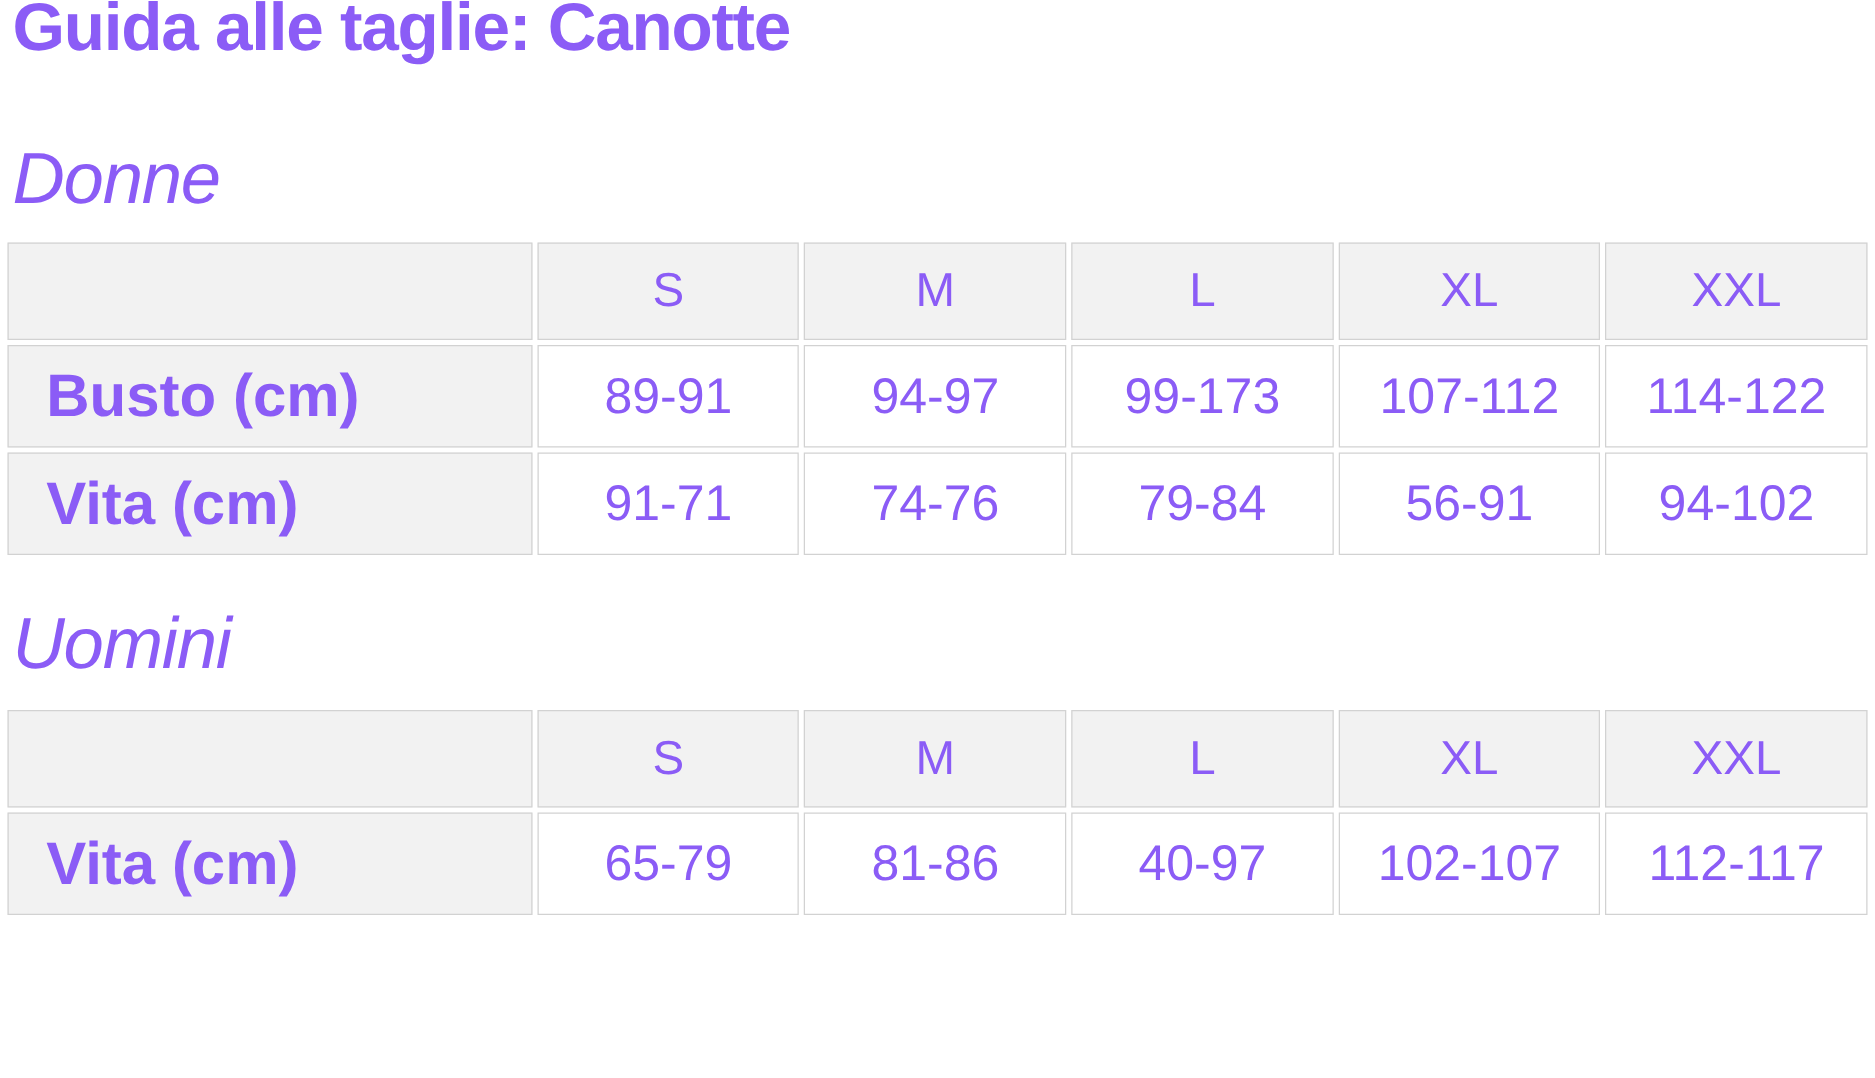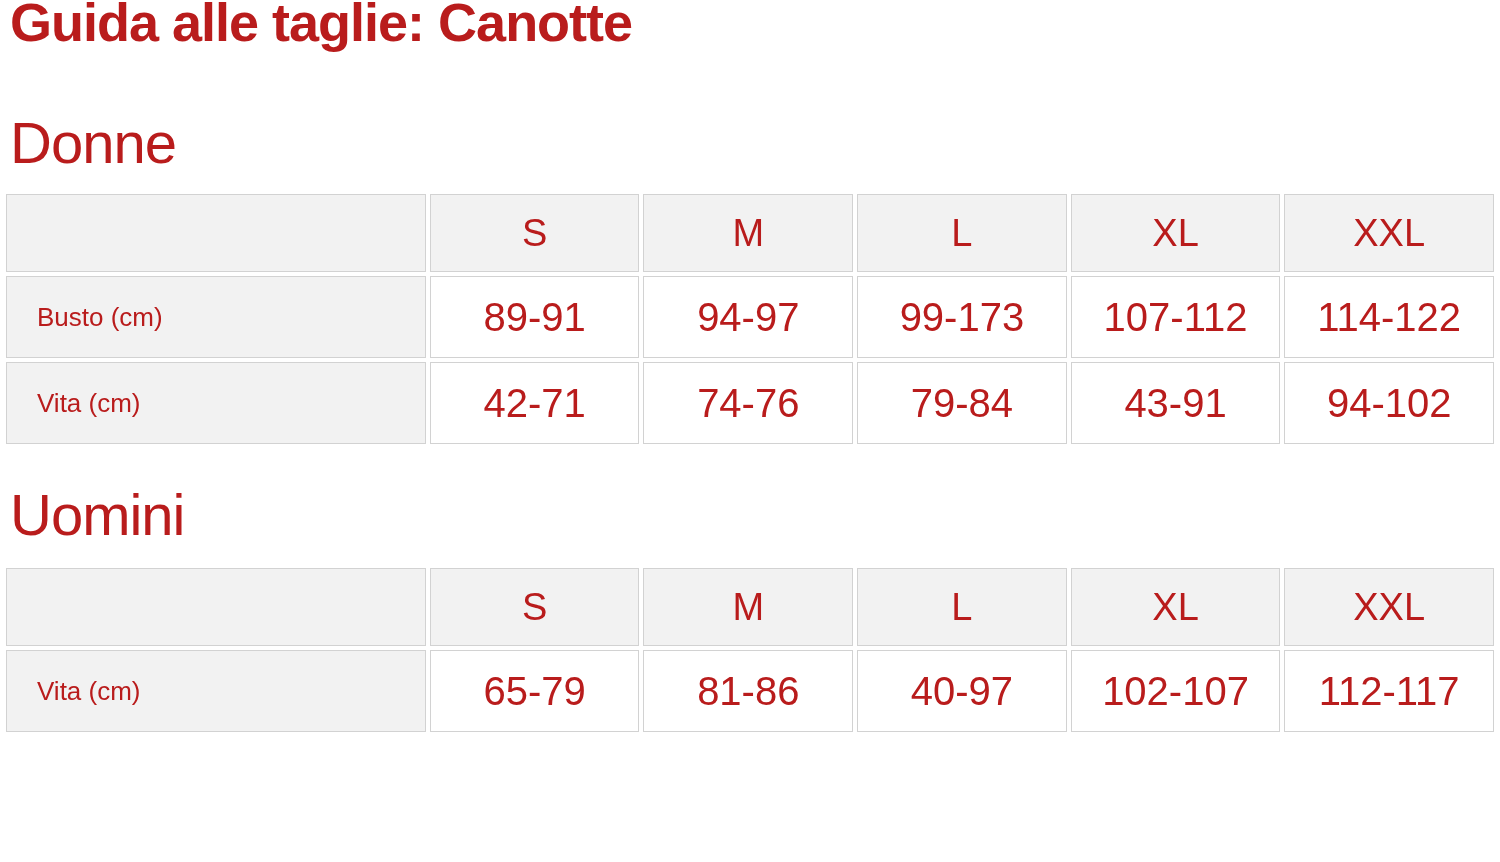--- a/index.html
+++ b/index.html
@@ -6,40 +6,41 @@
     margin: 0;
     padding: 0;
     background: #ffffff;
   }
   .page {
     position: relative;
     width: 1500px;
     height: 862px;
     box-sizing: border-box;
     background: #ffffff;
-    color: #b91c1c;
+    color: #8b5cf6;
     font-family: "Liberation Sans", sans-serif;
     overflow: hidden;
     padding: 0 2px;
   }
   .title {
     font-size: 54px;
     font-weight: 700;
     line-height: 1.0;
     margin: -5px 0 0 0;
     padding-left: 8px;
     letter-spacing: -1px;
   }
   .section-heading {
     font-size: 58px;
     font-weight: 400;
     line-height: 1.0;
     margin: 0;
     padding-left: 8px;
     letter-spacing: -1px;
+    font-style: italic;
   }
   .section-heading.first { margin-top: 65px; }
   .section-heading.second { margin-top: 38px; }
 
   table.size-table {
     width: 100%;
     table-layout: fixed;
     border-collapse: separate;
     border-spacing: 4px;
   }
@@ -57,22 +58,22 @@
   .size-table thead th {
     height: 78px;
     background: #f2f2f2;
     font-size: 38px;
     font-weight: 400;
     text-align: center;
   }
   .size-table tbody th.row-label {
     height: 82px;
     background: #f2f2f2;
-    font-size: 26px;
-    font-weight: 400;
+    font-size: 48px;
+    font-weight: 700;
     text-align: left;
     padding-left: 30px;
   }
   .size-table tbody td {
     height: 82px;
     background: #ffffff;
     font-size: 40px;
     font-weight: 400;
     text-align: center;
     margin-top: 44px;
@@ -110,24 +111,24 @@
       <tr>
         <th class="row-label">Busto (cm)</th>
         <td>89-91</td>
         <td>94-97</td>
         <td>99-173</td>
         <td>107-112</td>
         <td>114-122</td>
       </tr>
       <tr>
         <th class="row-label">Vita (cm)</th>
-        <td>42-71</td>
+        <td>91-71</td>
         <td>74-76</td>
         <td>79-84</td>
-        <td>43-91</td>
+        <td>56-91</td>
         <td>94-102</td>
       </tr>
     </tbody>
   </table>
 
   <h2 class="section-heading second">Uomini</h2>
 
   <table class="size-table second">
     <colgroup>
       <col class="c-label">

